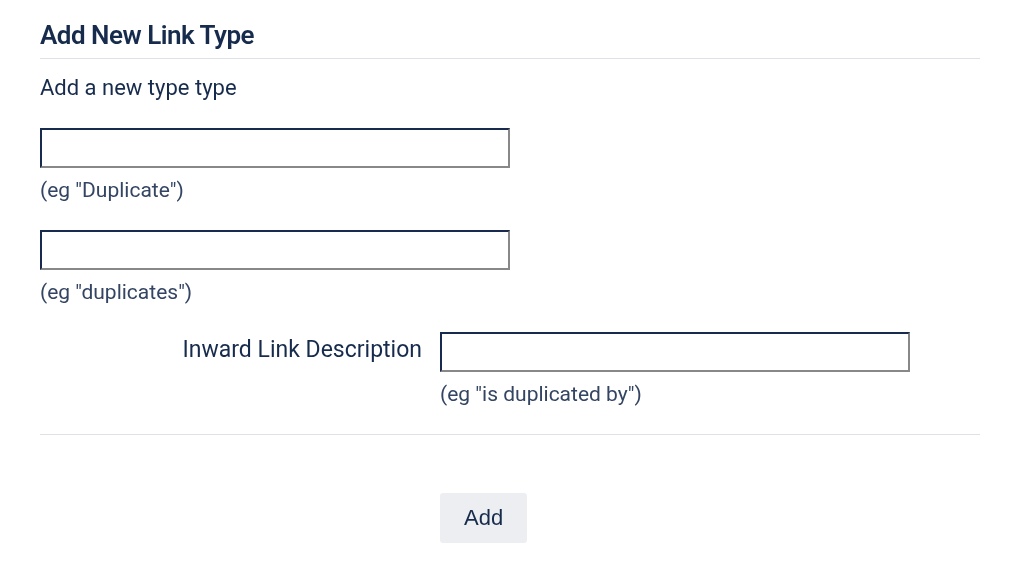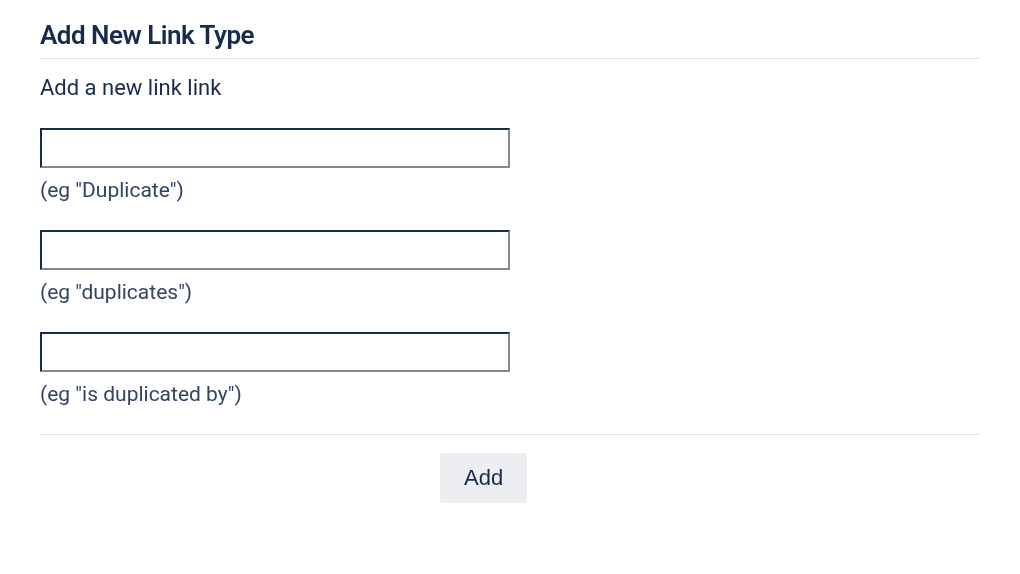--- a/index.html
+++ b/index.html
@@ -76,51 +76,53 @@
     }
     .add-button {
       background: #eceef1;
       border: none;
       color: #172B4D;
       font-size: 22px;
       padding: 12px 24px;
       cursor: pointer;
       font-weight: 400;
       border-radius: 3px;
+      margin-top: 40px;
     }
     .section-divider {
       border: none;
       border-top: 1px solid #dfe1e6;
       margin-top: 8px;
       margin-bottom: 0;
     }
   </style>
 </head>
 <body>
 
 <h1 class="page-title">Add New Link Type</h1>
 <hr class="divider">
 
-<p class="subtitle">Add a new link link</p>
+<p class="subtitle">Add a new type type</p>
 
 <div class="form-row">
   <div class="form-field">
     <input type="text" class="text-input" value="" style="">
     <span class="hint">(eg "Duplicate")</span>
   </div>
 </div>
 
 <div class="form-row">
   <div class="form-field">
     <input type="text" class="text-input" value="" style="">
     <span class="hint">(eg "duplicates")</span>
   </div>
 </div>
 
 <div class="form-row">
+  <label class="form-label">Inward Link Description</label>
   <div class="form-field">
     <input type="text" class="text-input" value="" style="">
     <span class="hint">(eg "is duplicated by")</span>
   </div>
 </div>
 
 <hr class="section-divider">
 
 <div class="button-row">
   <div class="button-spacer"></div>

